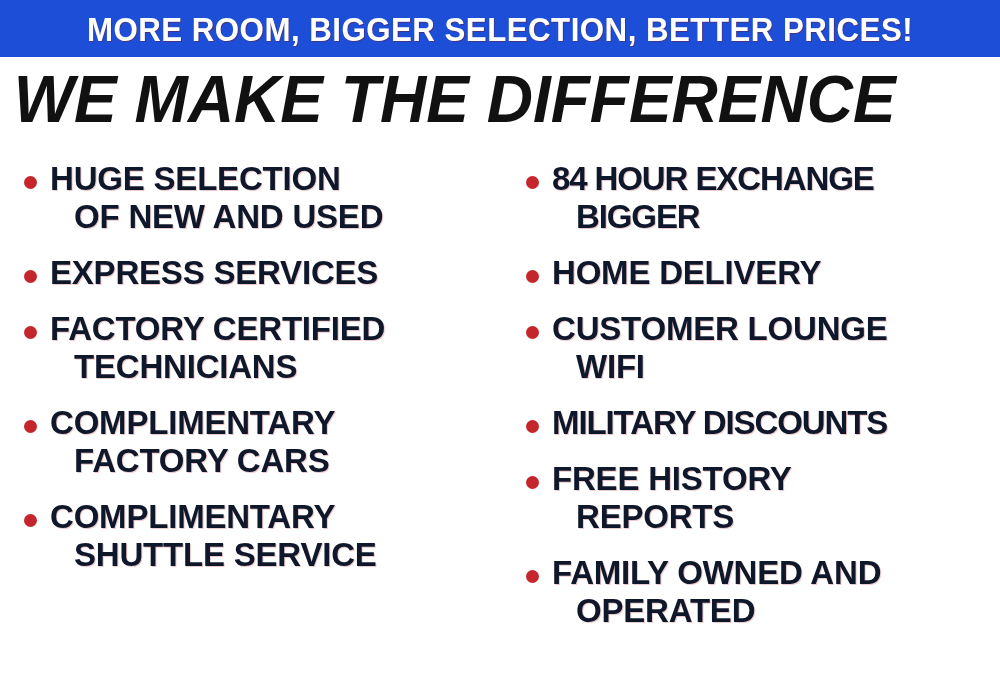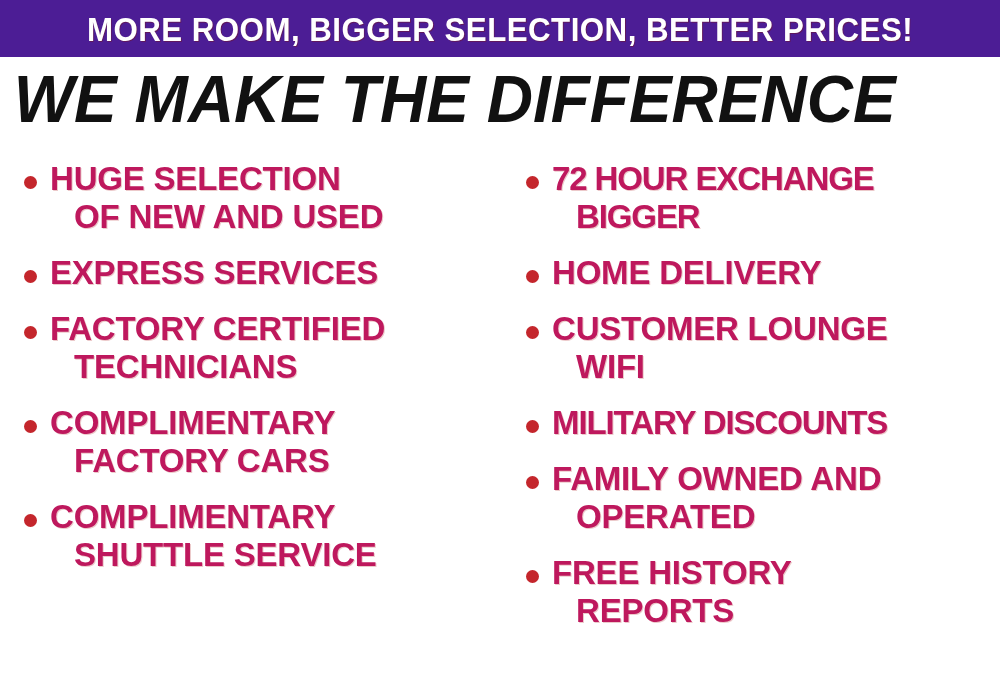--- a/index.html
+++ b/index.html
@@ -15,21 +15,21 @@
     position: relative;
   }
 
   
   #promo-banner {
     position: absolute;
     left: 0;
     top: 0;
     width: 1000px;
     height: 57px;
-    background: #4c1d95;
+    background: #1d4ed8;
     display: flex;
     align-items: center;
     justify-content: center;
   }
   #promo-banner-text {
     color: #ffffff;
     font-family: "Liberation Sans Narrow", "Liberation Sans", sans-serif;
     font-weight: bold;
     font-size: 34px;
     line-height: 34px;
@@ -86,21 +86,21 @@
     position: absolute;
     left: 10px;
     top: 16px;
     width: 13px;
     height: 13px;
     border-radius: 50%;
     background: #c4262c;
   }
   .benefit-label {
     display: block;
-    color: #be185d;
+    color: #0f172a;
     font-family: "Liberation Sans", sans-serif;
     font-weight: bold;
     font-size: 33px;
     line-height: 38px;
     letter-spacing: -0.2px;
     text-shadow: 1px 1px 0 rgba(180, 40, 45, 0.25);
   }
   
   .benefit-label .line2 { display: block; padding-left: 6px; margin-left: 18px; }
 
@@ -161,21 +161,21 @@
       </span>
     </div>
 
   </div>
 
   <div class="benefit-column" id="benefit-column-right">
 
     <div class="benefit-item tight">
       <span class="benefit-bullet"></span>
       <span class="benefit-label">
-        <span>72 HOUR EXCHANGE</span>
+        <span>84 HOUR EXCHANGE</span>
         <span class="line2">BIGGER</span>
       </span>
     </div>
 
     <div class="benefit-item">
       <span class="benefit-bullet"></span>
       <span class="benefit-label">
         <span>HOME DELIVERY</span>
       </span>
     </div>
@@ -191,27 +191,27 @@
     <div class="benefit-item tight">
       <span class="benefit-bullet"></span>
       <span class="benefit-label">
         <span>MILITARY DISCOUNTS</span>
       </span>
     </div>
 
     <div class="benefit-item">
       <span class="benefit-bullet"></span>
       <span class="benefit-label">
+        <span>FREE HISTORY</span>
+        <span class="line2">REPORTS</span>
+      </span>
+    </div>
+
+    <div class="benefit-item">
+      <span class="benefit-bullet"></span>
+      <span class="benefit-label">
         <span>FAMILY OWNED AND</span>
         <span class="line2">OPERATED</span>
       </span>
     </div>
 
-    <div class="benefit-item">
-      <span class="benefit-bullet"></span>
-      <span class="benefit-label">
-        <span>FREE HISTORY</span>
-        <span class="line2">REPORTS</span>
-      </span>
-    </div>
-
   </div>
 </div>
 
 </body></html>

